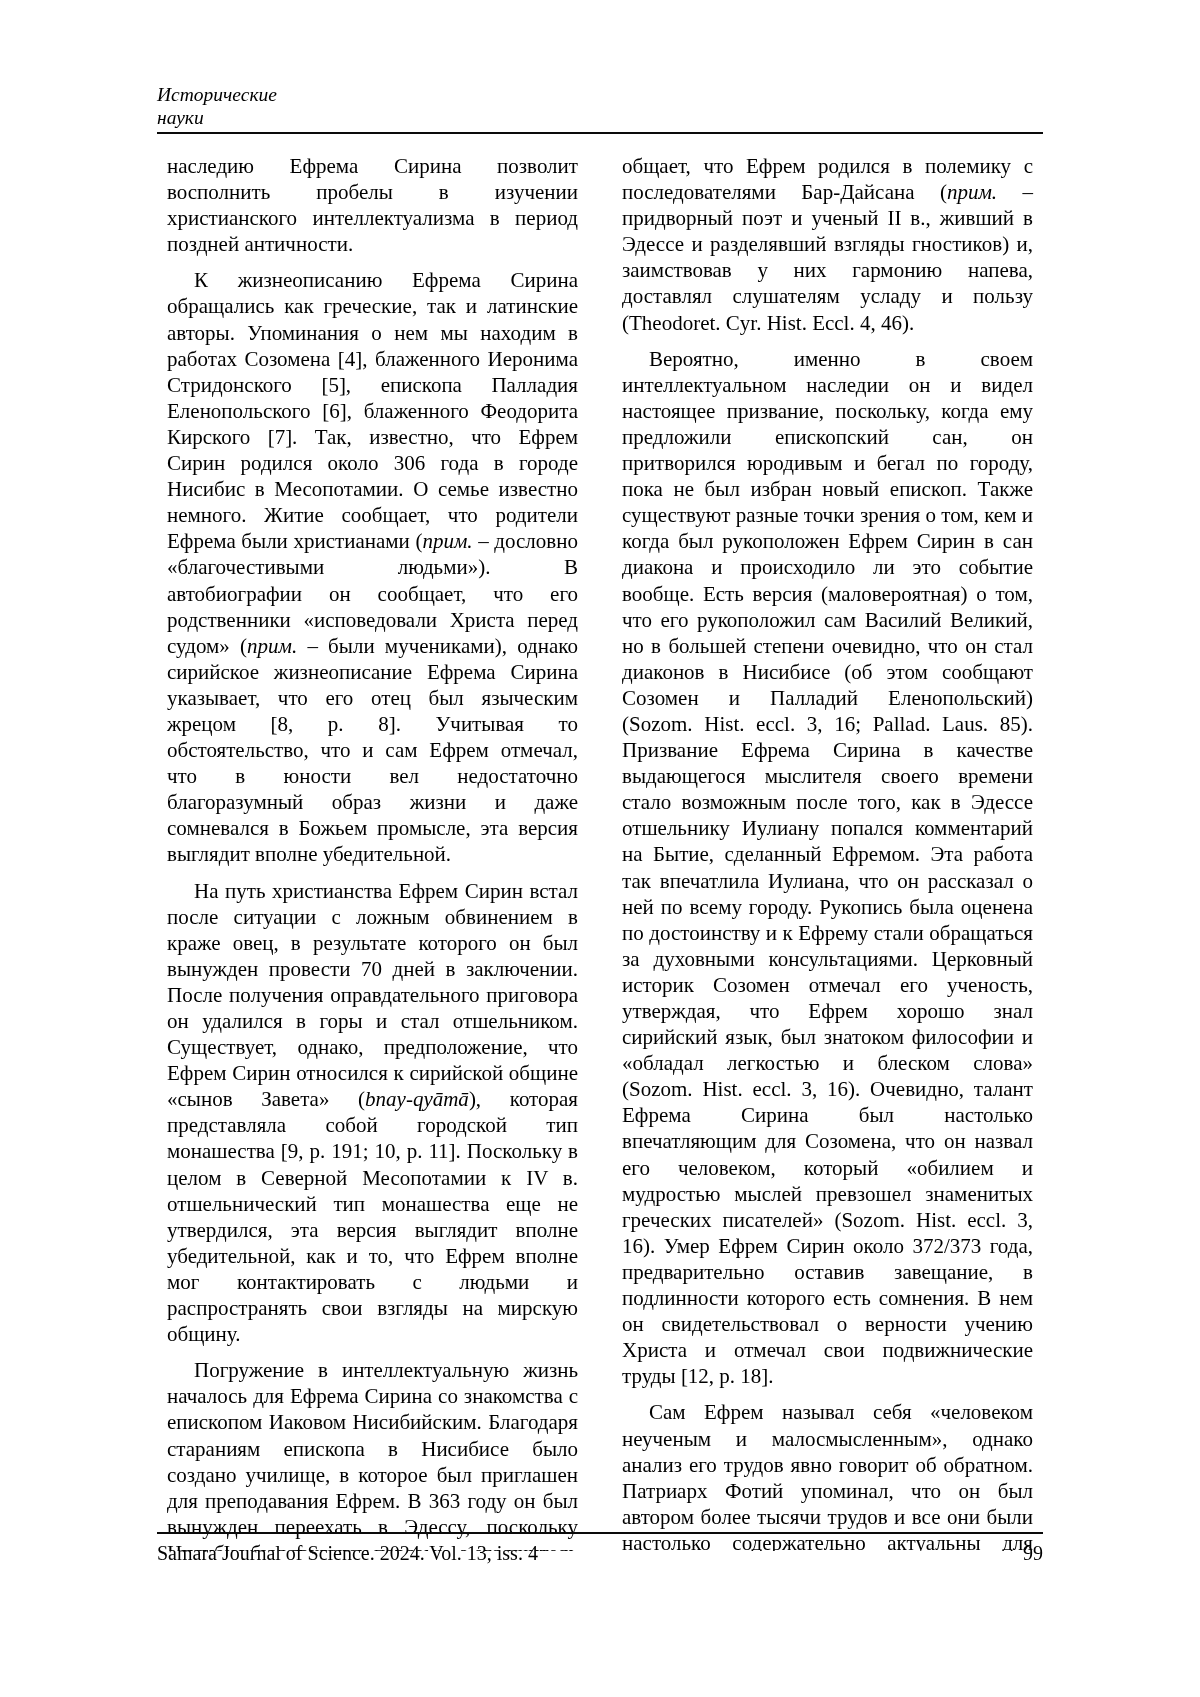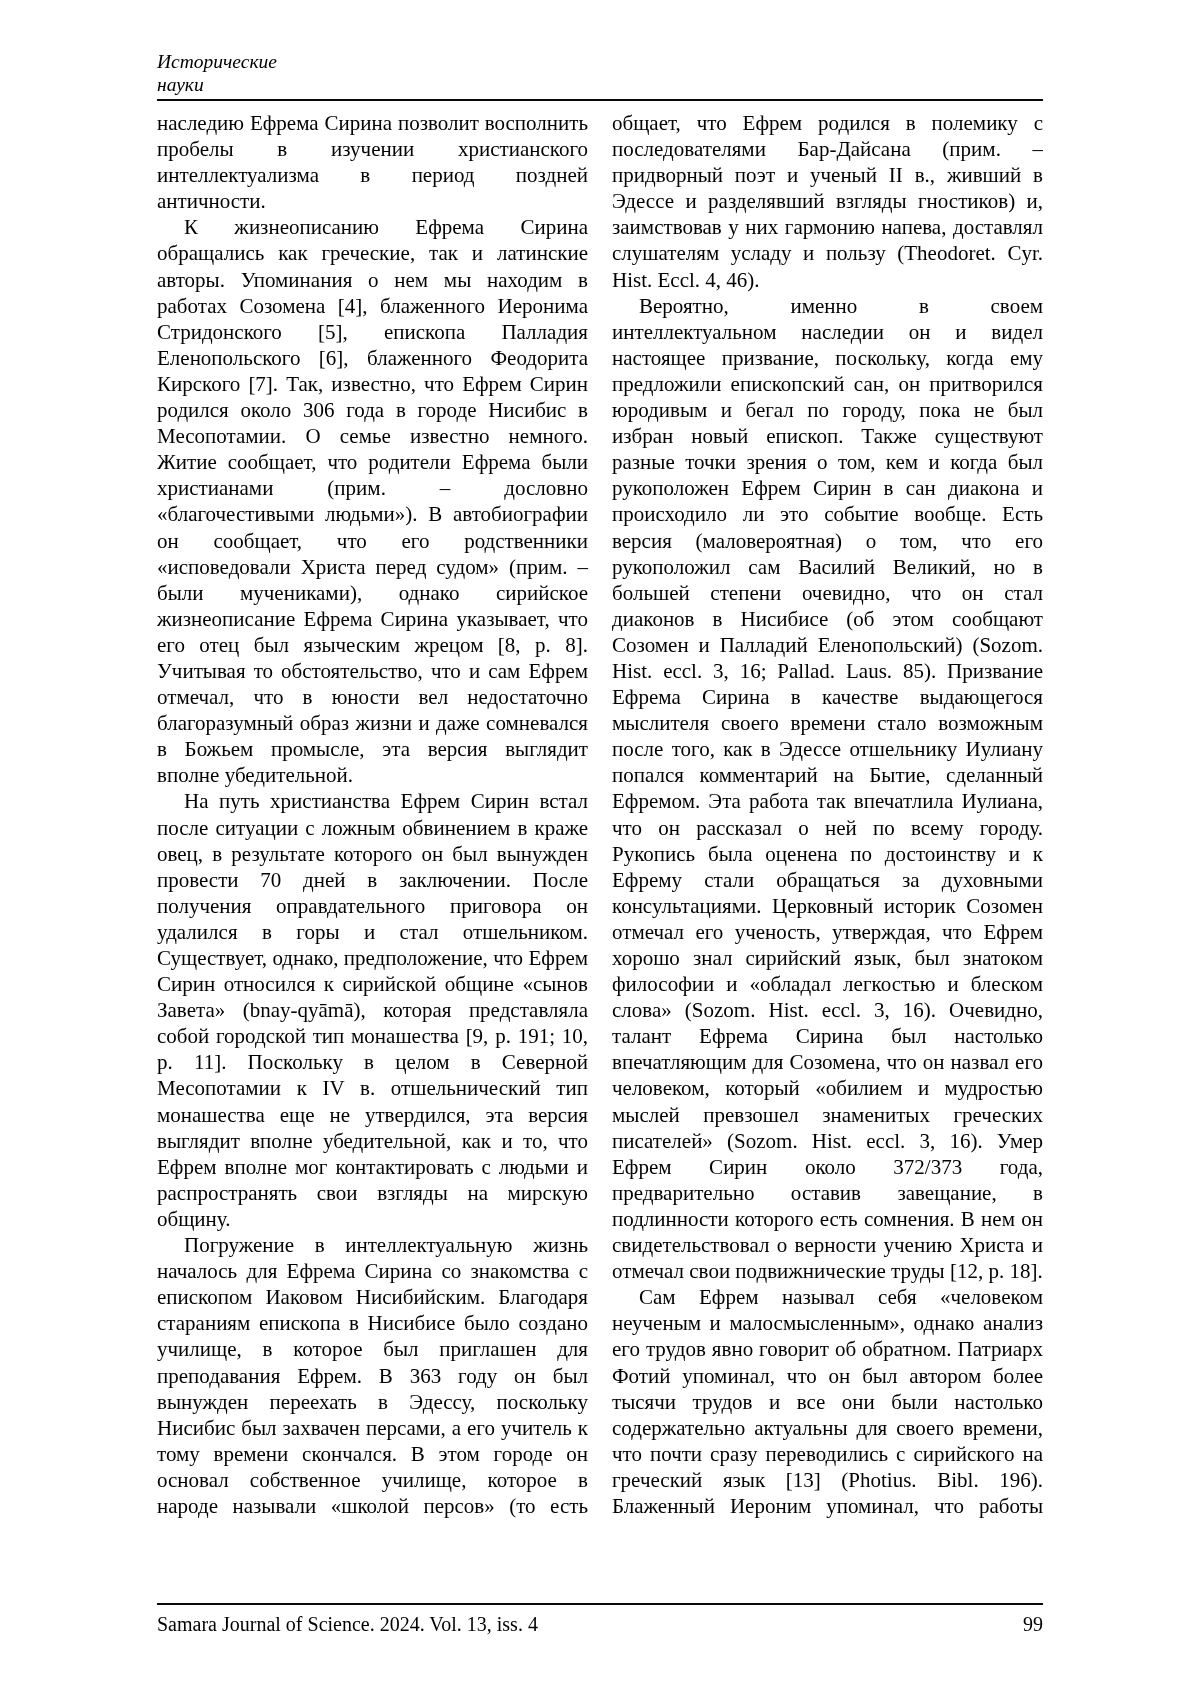--- a/index.html
+++ b/index.html
@@ -7,43 +7,43 @@
     width: 1200px; height: 1697px;
     box-sizing: border-box;
     position: relative;
     background: #ffffff;
     color: #000;
     font-family: "Liberation Serif", "DejaVu Serif", serif;
     padding: 50px 157px 0 157px;
   }
   .header {
     display: flex; justify-content: space-between; align-items: center;
-    font-size: 19.5px; line-height: 23px;
+    font-size: 19.5px; line-height: 23px; margin-top: 33px;
   }
   .header-left { font-style: italic; }
   .header-right { text-align: right; }
   .rule { border-top: 2.6px solid #0a0a0a; height: 0; }
   .header-rule { margin-top: 3px; }
   .columns {
     display: flex; gap: 24px;
     margin-top: 9px;
     height: 1408px;
     overflow: hidden;
     text-align: justify;
     font-size: 21px; line-height: 26.1px;
     hyphens: auto;
   }
   .col { width: 431px; }
-  p.para { margin: 0; padding: 0; }
+  p.para { margin: 10px; padding: 0; }
   p.para.indent { text-indent: 27px; }
-  .it { }
+  .it { font-style: italic; }
   .footer {
     position: absolute;
     left: 157px; right: 157px;
-    top: 1603px;
+    top: 1532px;
   }
   .footer-row {
     display: flex; justify-content: space-between;
     font-size: 20px; line-height: 24px;
     padding-top: 7px;
   }
 </style>
 </head>
 <body>
 

